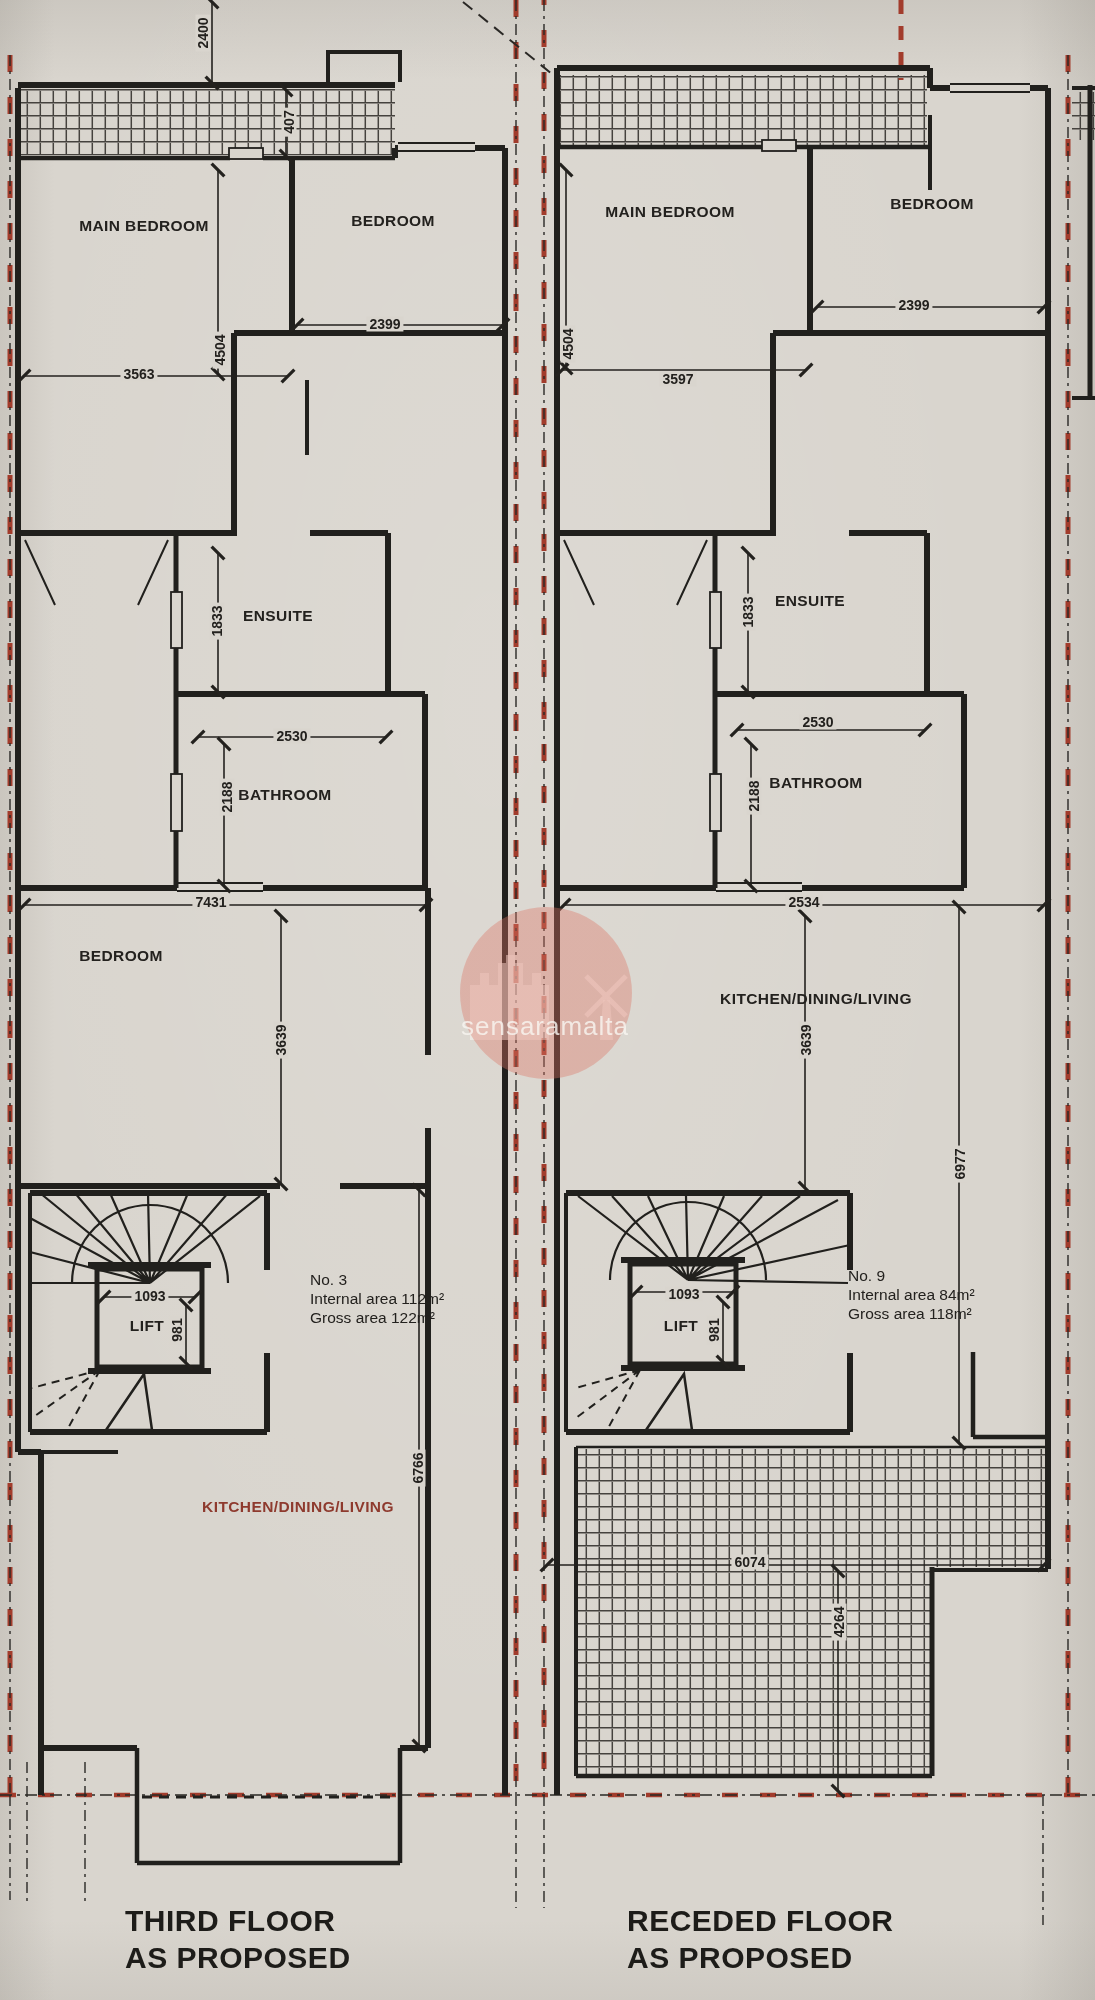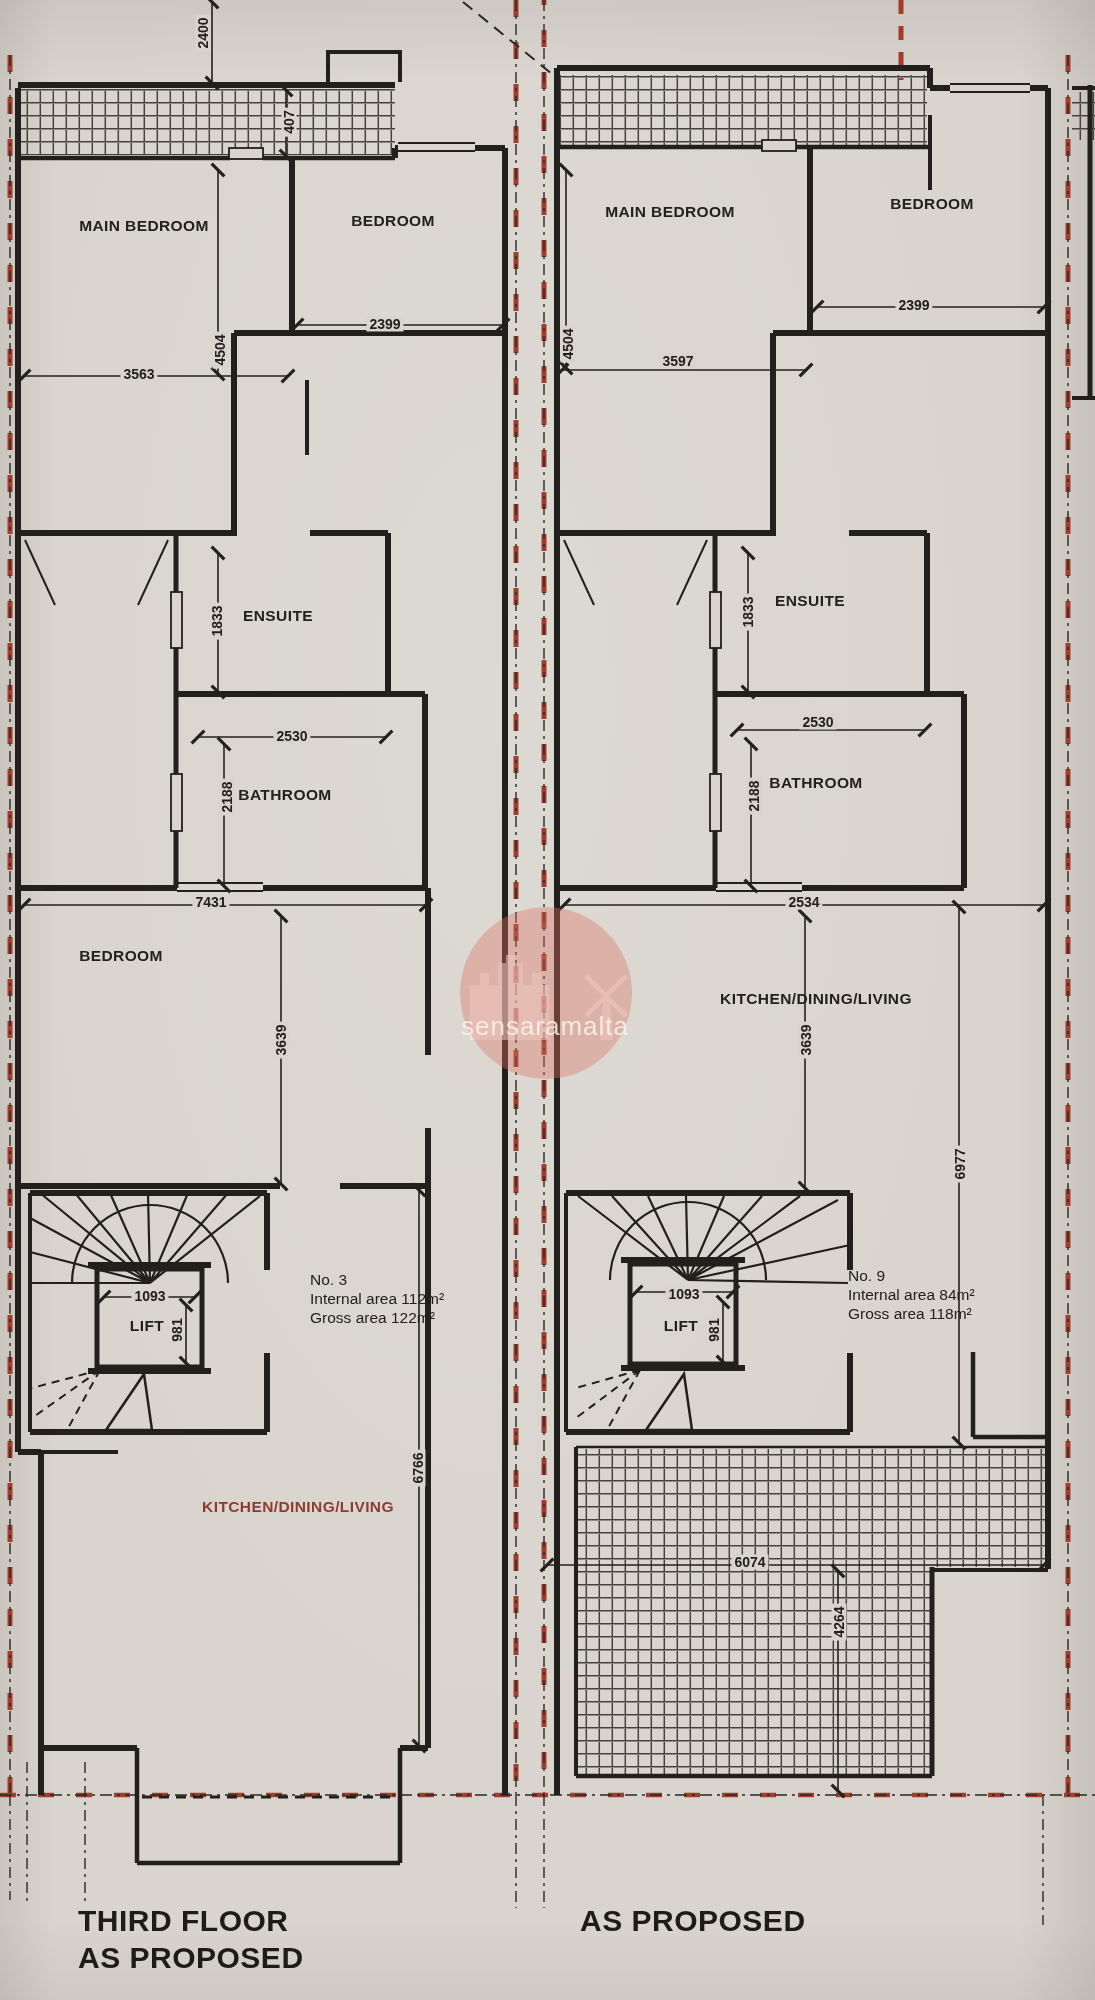--- a/index.html
+++ b/index.html
@@ -25,21 +25,21 @@
     position:absolute;transform:translate(-50%,-50%);
     font-size:15.5px;font-weight:700;letter-spacing:.4px;white-space:nowrap;color:#23211e;
   }
   .room.red{color:#8e3a2e;}
   .unitblock{
     position:absolute;font-size:15.5px;font-weight:400;line-height:19px;
     white-space:nowrap;color:#23211e;
   }
   .title{
     position:absolute;font-size:30px;font-weight:700;line-height:37px;
-    letter-spacing:.5px;white-space:nowrap;color:#1d1c19;
+    letter-spacing:.5px;white-space:nowrap;color:#1d1c19;margin-left:47px;
   }
   .wmark{
     position:absolute;left:460px;top:907px;width:172px;height:172px;border-radius:50%;
     background:radial-gradient(circle, rgba(219,115,99,.38) 0 68%, rgba(219,115,99,.30) 100%);
     pointer-events:none;
   }
   .wmtext{
     position:absolute;left:545px;top:1026px;transform:translate(-50%,-50%);
     font-size:26px;font-weight:400;letter-spacing:1px;color:rgba(248,245,240,.82);
     pointer-events:none;
@@ -257,39 +257,40 @@
     <span class="lb rot" style="left:418px;top:1468px">6766</span>
     <div class="title" style="left:78px;top:1902px">
       <div>THIRD FLOOR</div>
       <div>AS PROPOSED</div>
     </div>
 
     <span class="room" style="left:670px;top:212px">MAIN BEDROOM</span>
     <span class="room" style="left:932px;top:204px">BEDROOM</span>
     <span class="lb" style="left:914px;top:305px">2399</span>
     <span class="lb rot" style="left:568px;top:344px">4504</span>
-    <span class="lb" style="left:678px;top:361px">3597</span>
+    <span class="lb" style="left:678px;top:379px">3597</span>
     <span class="room" style="left:810px;top:601px">ENSUITE</span>
     <span class="lb rot" style="left:748px;top:612px">1833</span>
     <span class="lb" style="left:818px;top:722px">2530</span>
     <span class="room" style="left:816px;top:783px">BATHROOM</span>
     <span class="lb rot" style="left:754px;top:796px">2188</span>
     <span class="lb" style="left:804px;top:902px">2534</span>
     <span class="room" style="left:816px;top:999px">KITCHEN/DINING/LIVING</span>
     <span class="lb rot" style="left:806px;top:1040px">3639</span>
     <span class="lb rot" style="left:960px;top:1164px">6977</span>
     <span class="lb" style="left:684px;top:1294px">1093</span>
     <span class="room" style="left:681px;top:1326px">LIFT</span>
     <span class="lb rot" style="left:714px;top:1330px">981</span>
     <div class="unitblock" style="left:848px;top:1266px">
       <div>No. 9</div>
       <div>Internal area 84m²</div>
       <div>Gross area 118m²</div>
     </div>
     <span class="lb" style="left:750px;top:1562px">6074</span>
     <span class="lb rot" style="left:839px;top:1622px">4264</span>
     <div class="title" style="left:580px;top:1902px">
+      <div>RECEDED FLOOR</div>
       <div>AS PROPOSED</div>
     </div>
 
     <span class="wmtext">sensaramalta</span>
   </div>
 </div>
 
 </body></html>

